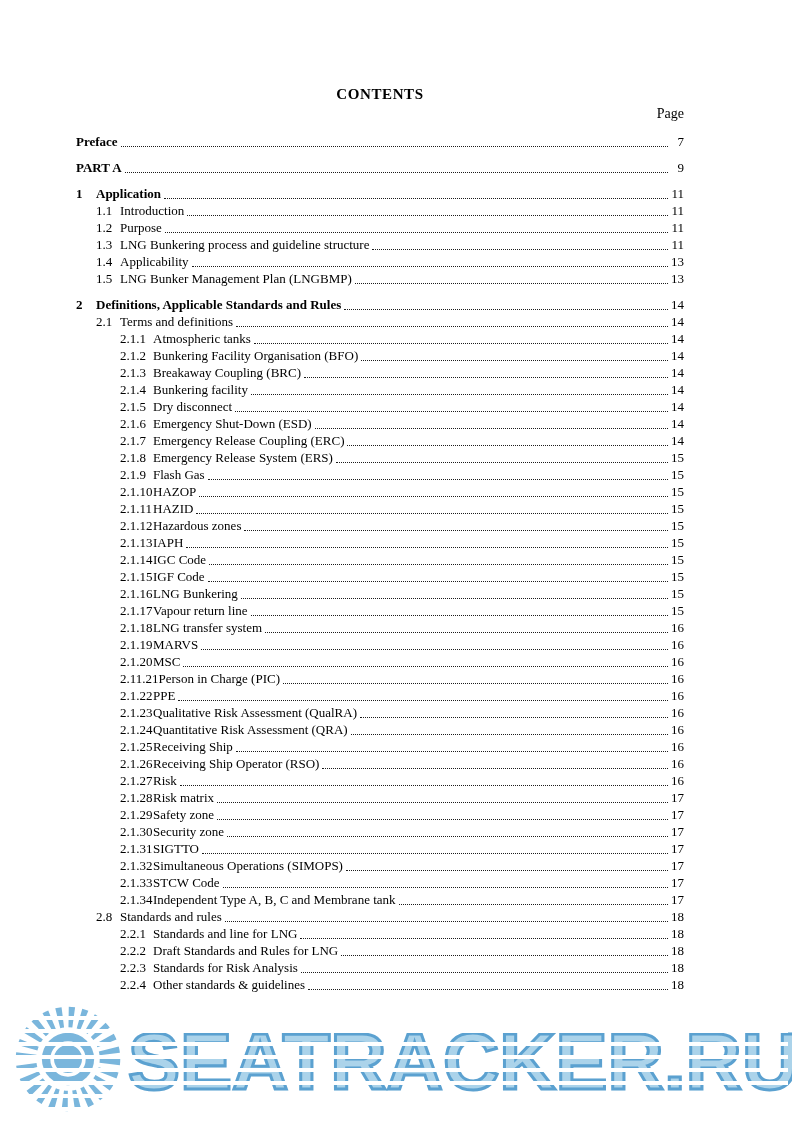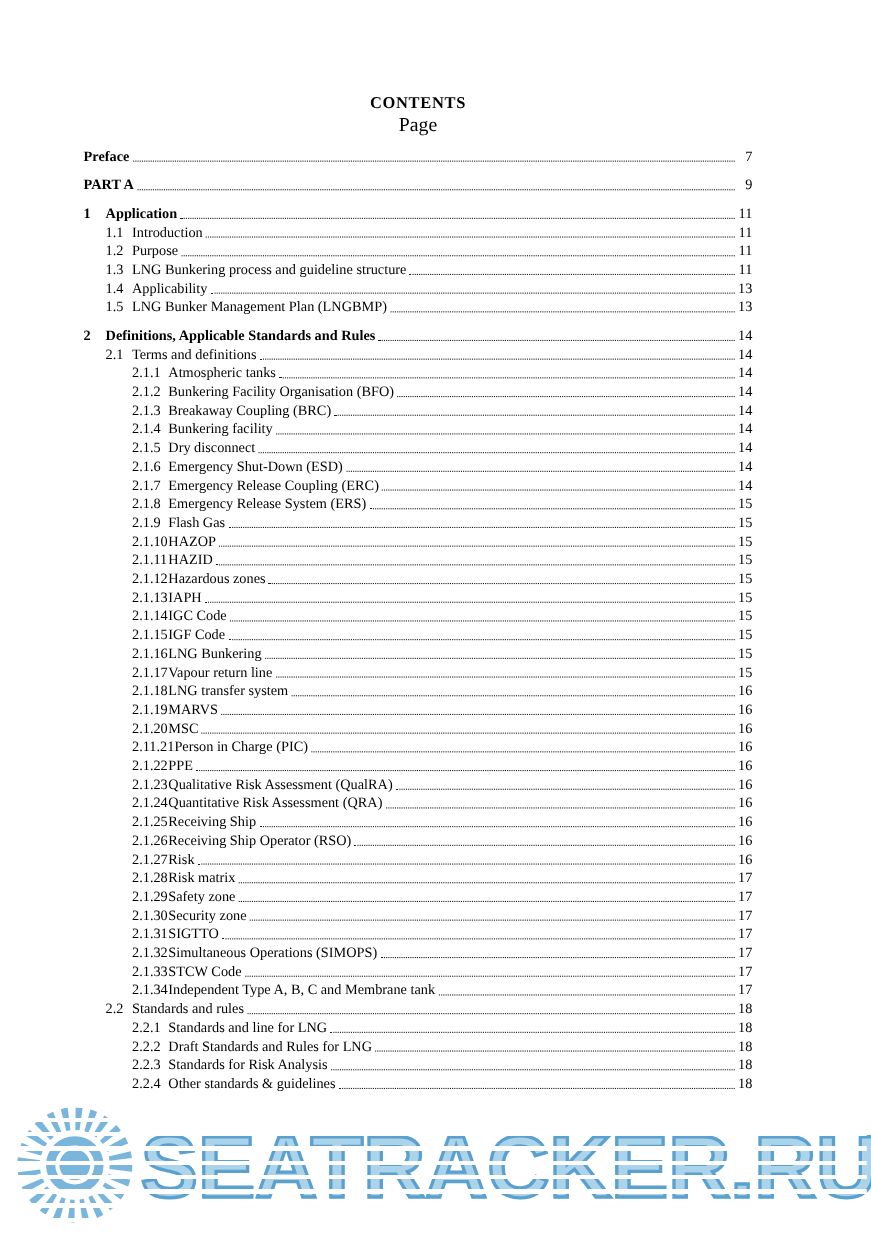--- a/index.html
+++ b/index.html
@@ -13,21 +13,21 @@
   .sheet { position:relative; width:792px; height:1121px; background:#fff; }
 
   .content {
     position:absolute; left:76px; top:86px; width:608px;
   }
   .doc-title {
     text-align:center; font-weight:bold; font-size:15px; letter-spacing:0.6px;
     line-height:17px;
   }
   .page-label {
-    text-align:center; font-size:18px; line-height:17px; margin-top:2px;
+    text-align:right; font-size:14px; line-height:17px; margin-top:2px;
   }
   .toc { margin-top:11px; }
 
   .toc-row {
     display:flex; align-items:flex-end;
     font-size:13px; line-height:17px; white-space:nowrap;
   }
   .toc-row.section-start { margin-top:9px; }
   .toc-row.bold .num, .toc-row.bold .label { font-weight:bold; }
 
@@ -334,21 +334,21 @@
           <span class="leader"></span>
           <span class="pgnum">17</span>
         </div>
         <div class="toc-row lvl3">
           <span class="num">2.1.34</span>
           <span class="label">Independent Type A, B, C and Membrane tank</span>
           <span class="leader"></span>
           <span class="pgnum">17</span>
         </div>
         <div class="toc-row lvl2">
-          <span class="num">2.2</span>
+          <span class="num">2.8</span>
           <span class="label">Standards and rules</span>
           <span class="leader"></span>
           <span class="pgnum">18</span>
         </div>
         <div class="toc-row lvl3">
           <span class="num">2.2.1</span>
           <span class="label">Standards and line for LNG</span>
           <span class="leader"></span>
           <span class="pgnum">18</span>
         </div>

